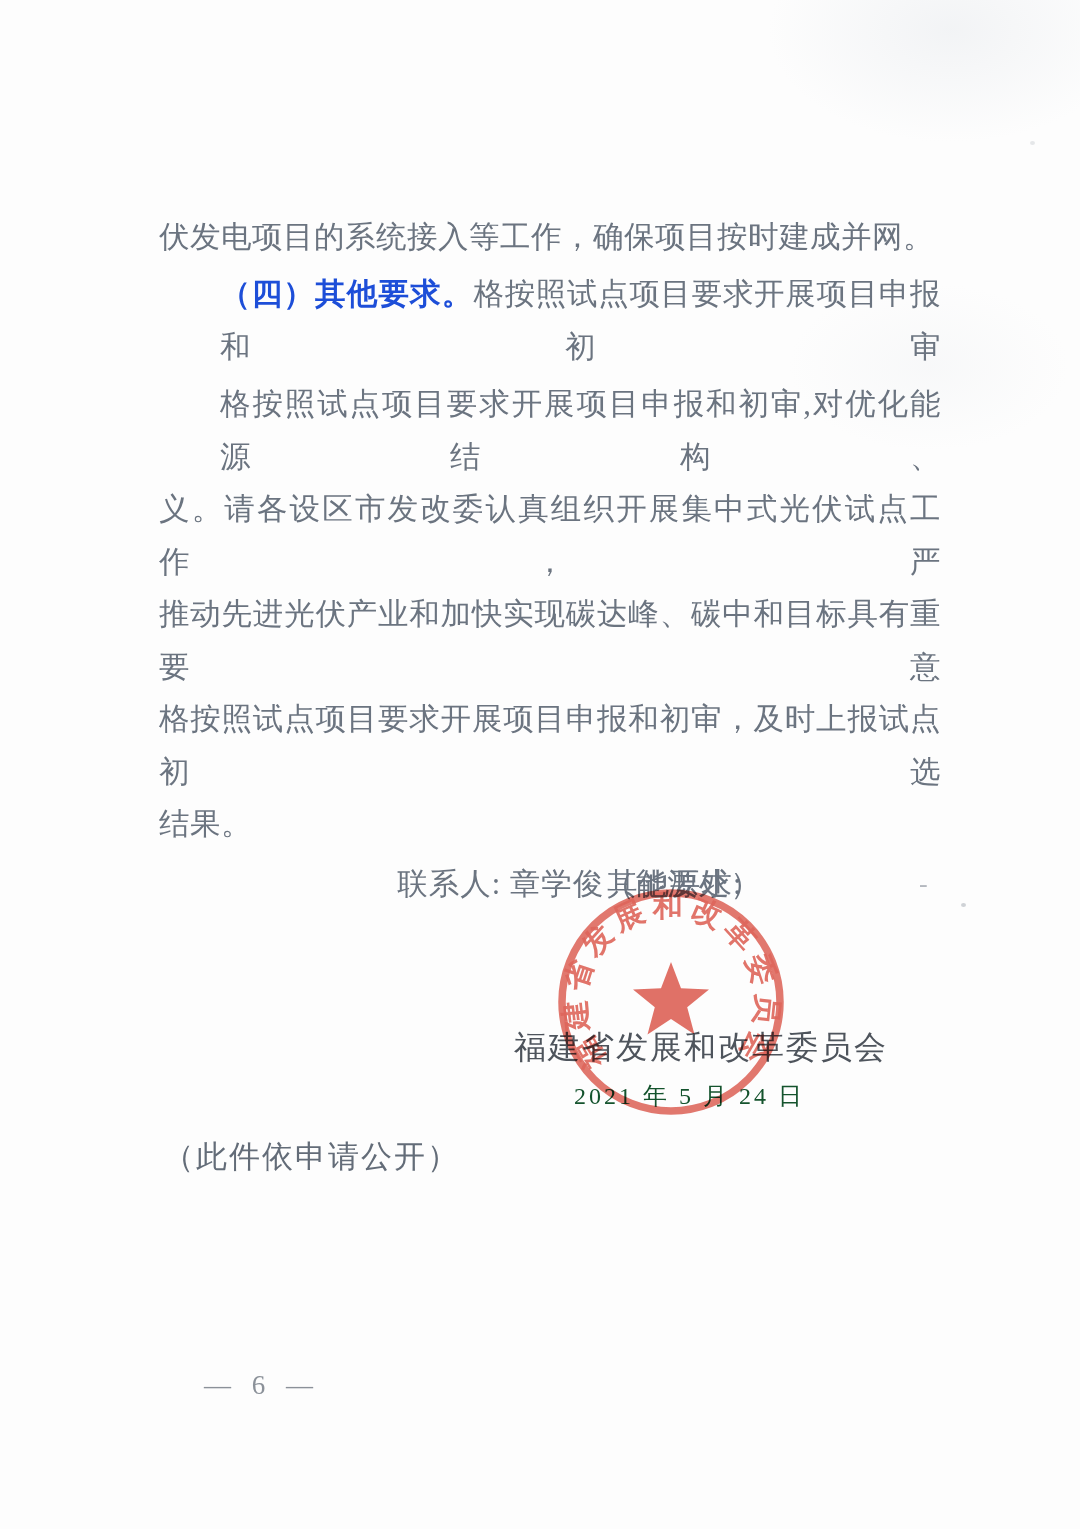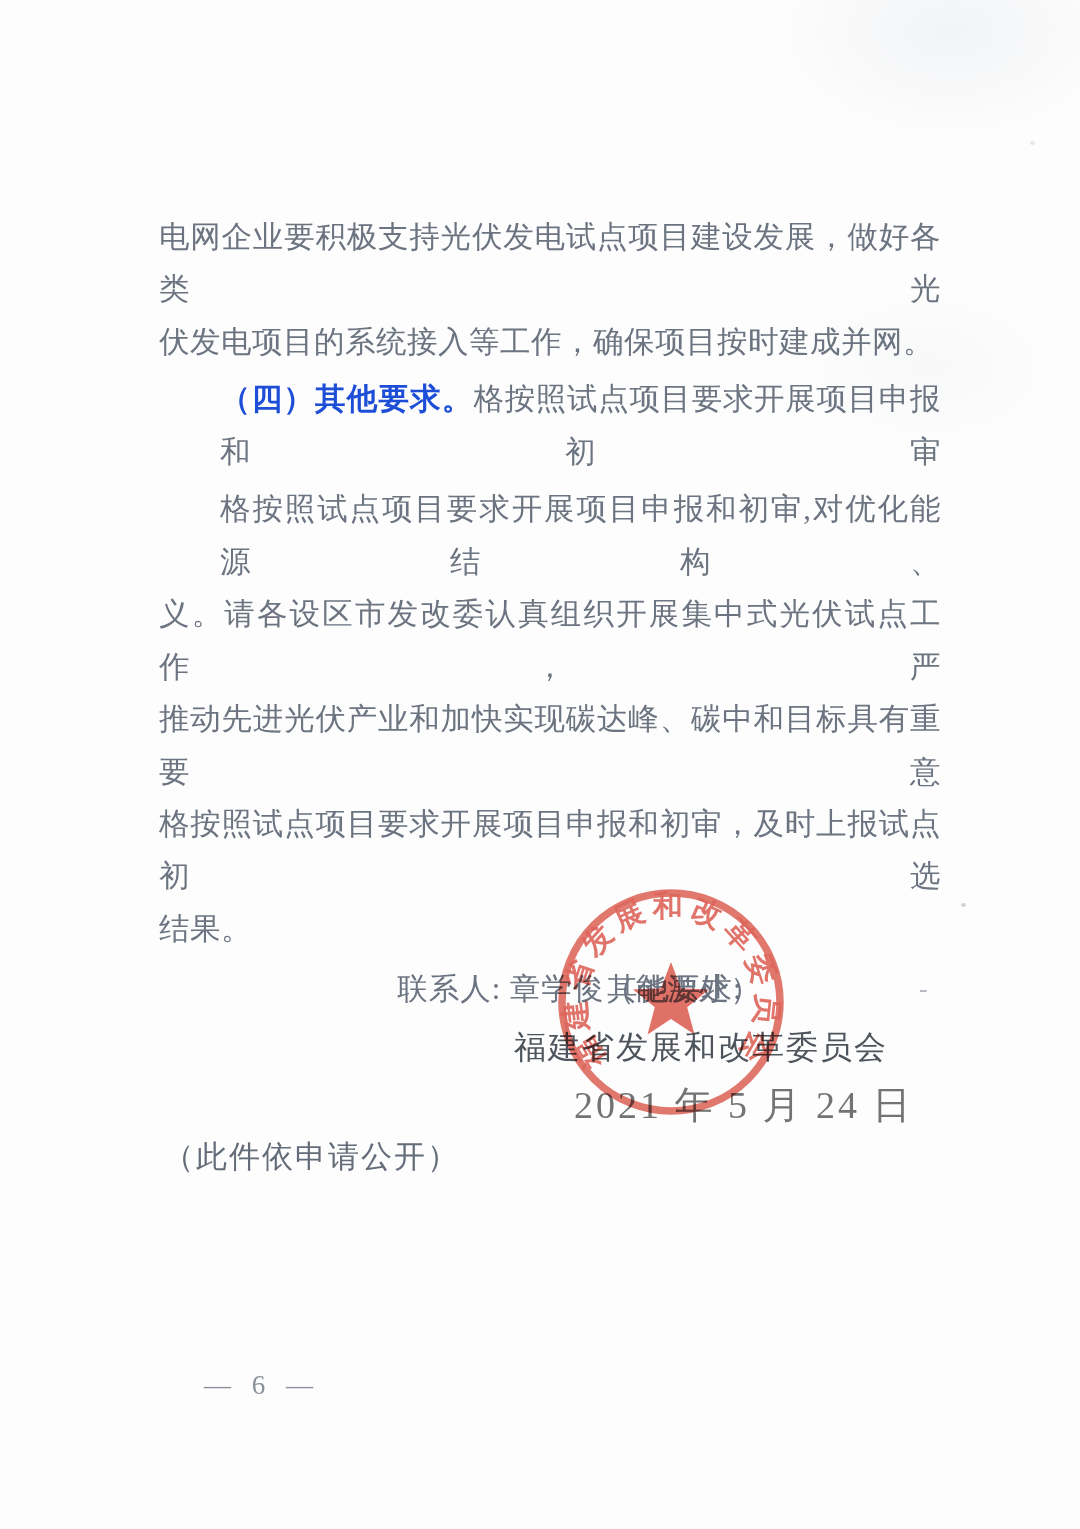--- a/index.html
+++ b/index.html
@@ -48,21 +48,21 @@
   .abs{position:absolute;top:0;}
   .faint{color:rgba(108,116,130,.5);font-size:26px;}
 
   
   .org-name{
     position:absolute;left:514px;top:1026px;
     font-size:32px;color:#4e545c;letter-spacing:2px;white-space:nowrap;
   }
   .date-line{
     position:absolute;left:574px;top:1080px;
-    font-size:38px;color:#737373;letter-spacing:3px;white-space:nowrap;
+    font-size:24px;color:#14532d;letter-spacing:3px;white-space:nowrap;
   }
   .seal-wrap{
     position:absolute;left:531px;top:862px;width:280px;height:280px;
     mix-blend-mode:multiply;opacity:.93;pointer-events:none;
   }
 
   
   .footer-note{
     position:absolute;left:163px;top:1136px;
     font-size:31px;color:#636c78;letter-spacing:2px;white-space:nowrap;
@@ -75,21 +75,20 @@
 </style>
 </head>
 <body>
 
 <div class="page">
 
   <span class="speck" style="left:961px;top:903px"></span>
   <span class="speck" style="left:1030px;top:141px;opacity:.5"></span>
 
   <div class="text-col">
-    <div class="line">电网企业要积极支持光伏发电试点项目建设发展，做好各类光</div>
     <div class="line last">伏发电项目的系统接入等工作，确保项目按时建成并网。</div>
     <div class="line indent gap-before">
       <span class="bold-lead">（四）其他要求。</span><span>格按照试点项目要求开展项目申报和初审</span>
     </div>
     <div class="line indent gap-before">格按照试点项目要求开展项目申报和初审,对优化能源结构、</div>
     <div class="line">义。请各设区市发改委认真组织开展集中式光伏试点工作，严</div>
     <div class="line">推动先进光伏产业和加快实现碳达峰、碳中和目标具有重要意</div>
     <div class="line">格按照试点项目要求开展项目申报和初审，及时上报试点初选</div>
     <div class="line last">结果。</div>
 

